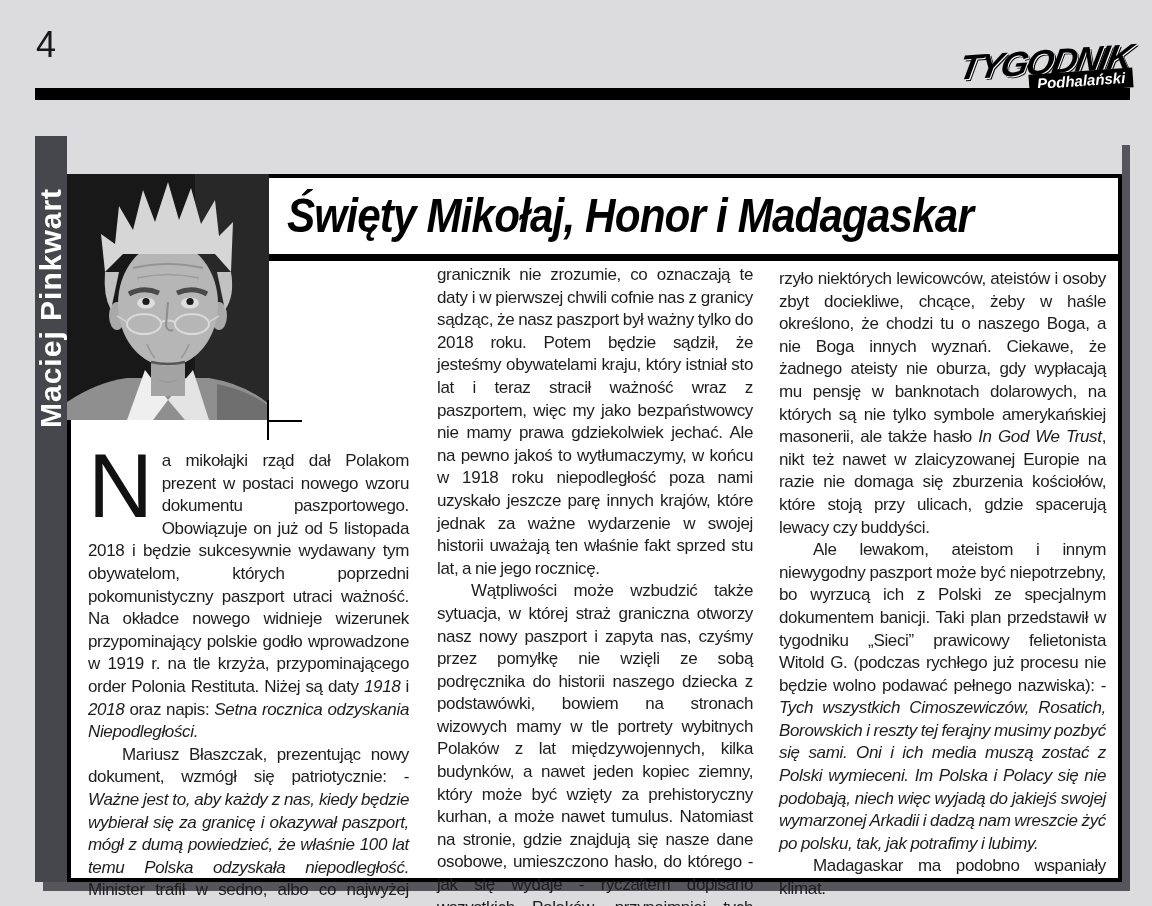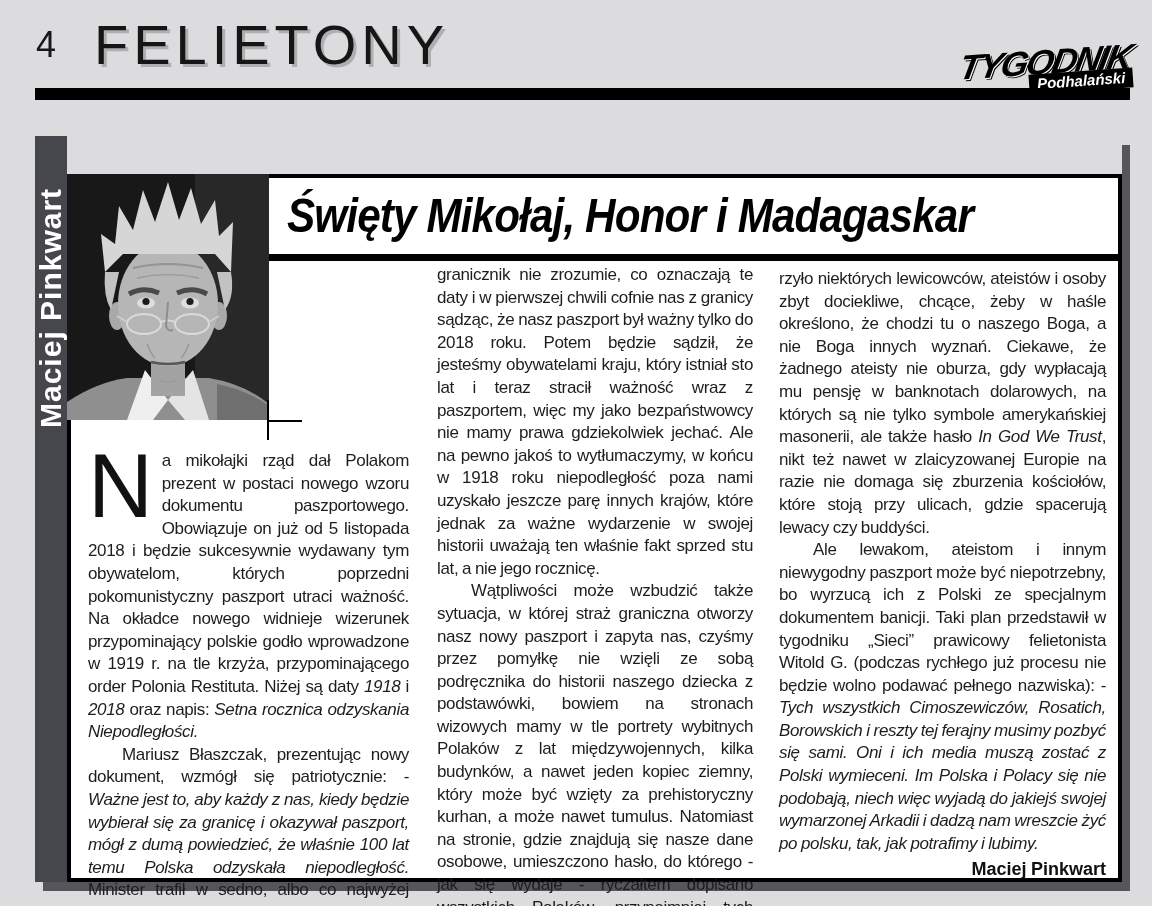--- a/index.html
+++ b/index.html
@@ -53,21 +53,20 @@
   .dropcap{float:left;font-size:90px;line-height:66px;padding:3px 9px 0 0;color:#111;}
   .signature{margin-top:3px;text-align:right;font-weight:bold;font-size:18px;letter-spacing:0;
        color:#101010;}
 </style>
 </head>
 <body>
 
 <div class="page">
 
   <span class="page-number">4</span>
-  <span class="section-title">FELIETONY</span>
   <div class="logo">
     <span class="logo-title">TYGODNIK</span>
     <span class="logo-subtitle">Podhalański</span>
   </div>
   <div class="header-rule"></div>
 
   <div class="article">
 
     <div class="author-bar">
       <span class="bar-label">Maciej Pinkwart</span>
@@ -117,18 +116,19 @@
           <p class="para"><span class="dropcap">N</span><span>a mikołajki rząd dał Polakom prezent w postaci nowego wzoru dokumentu paszportowego. Obowiązuje on już od 5 listopada 2018 i będzie sukcesywnie wydawany tym obywatelom, których poprzedni pokomunistyczny paszport utraci ważność. Na okładce nowego widnieje wizerunek przypominający polskie godło wprowadzone w 1919 r. na tle krzyża, przypominającego order Polonia Restituta. Niżej są daty </span><span class="it">1918</span><span> i </span><span class="it">2018</span><span> oraz napis: </span><span class="it">Setna rocznica odzyskania Niepodległości.</span></p>
           <p class="para indent"><span>Mariusz Błaszczak, prezentując nowy dokument, wzmógł się patriotycznie: - </span><span class="it">Ważne jest to, aby każdy z nas, kiedy będzie wybierał się za granicę i okazywał paszport, mógł z dumą powiedzieć, że właśnie 100 lat temu Polska odzyskała niepodległość.</span><span> Minister trafił w sedno, albo co najwyżej trochę obok, bo każdy z nas nie tylko będzie mógł to powiedzieć, ale nawet będzie musiał, bo żaden po-</span></p>
         </div>
       <div class="col col2">
           <p class="para"><span>granicznik nie zrozumie, co oznaczają te daty i w pierwszej chwili cofnie nas z granicy sądząc, że nasz paszport był ważny tylko do 2018 roku. Potem będzie sądził, że jesteśmy obywatelami kraju, który istniał sto lat i teraz stracił ważność wraz z paszportem, więc my jako bezpaństwowcy nie mamy prawa gdziekolwiek jechać. Ale na pewno jakoś to wytłumaczymy, w końcu w 1918 roku niepodległość poza nami uzyskało jeszcze parę innych krajów, które jednak za ważne wydarzenie w swojej historii uważają ten właśnie fakt sprzed stu lat, a nie jego rocznicę.</span></p>
           <p class="para indent"><span>Wątpliwości może wzbudzić także sytuacja, w której straż graniczna otworzy nasz nowy paszport i zapyta nas, czyśmy przez pomyłkę nie wzięli ze sobą podręcznika do historii naszego dziecka z podstawówki, bowiem na stronach wizowych mamy w tle portrety wybitnych Polaków z lat międzywojennych, kilka budynków, a nawet jeden kopiec ziemny, który może być wzięty za prehistoryczny kurhan, a może nawet tumulus. Natomiast na stronie, gdzie znajdują się nasze dane osobowe, umieszczono hasło, do którego - jak się wydaje - ryczałtem dopisano wszystkich Polaków, przynajmniej tych posiadających paszport: </span><span class="it">Bóg, Honor, Ojczyzna</span><span>. Strasznie to obu-</span></p>
         </div>
       <div class="col col3">
           <p class="para"><span>rzyło niektórych lewicowców, ateistów i osoby zbyt dociekliwe, chcące, żeby w haśle określono, że chodzi tu o naszego Boga, a nie Boga innych wyznań. Ciekawe, że żadnego ateisty nie oburza, gdy wypłacają mu pensję w banknotach dolarowych, na których są nie tylko symbole amerykańskiej masonerii, ale także hasło </span><span class="it">In God We Trust</span><span>, nikt też nawet w zlaicyzowanej Europie na razie nie domaga się zburzenia kościołów, które stoją przy ulicach, gdzie spacerują lewacy czy buddyści.</span></p>
           <p class="para indent"><span>Ale lewakom, ateistom i innym niewygodny paszport może być niepotrzebny, bo wyrzucą ich z Polski ze specjalnym dokumentem banicji. Taki plan przedstawił w tygodniku „Sieci” prawicowy felietonista Witold G. (podczas rychłego już procesu nie będzie wolno podawać pełnego nazwiska): - </span><span class="it">Tych wszystkich Cimoszewiczów, Rosatich, Borowskich i reszty tej ferajny musimy pozbyć się sami. Oni i ich media muszą zostać z Polski wymieceni. Im Polska i Polacy się nie podobają, niech więc wyjadą do jakiejś swojej wymarzonej Arkadii i dadzą nam wreszcie żyć po polsku, tak, jak potrafimy i lubimy.</span></p>
+          <p class="para indent"><span>Madagaskar ma podobno wspaniały klimat.</span></p>
           <div class="signature">Maciej Pinkwart</div>
         </div>
 
     </div>
   </div>
 </div>
 
 </body></html>

